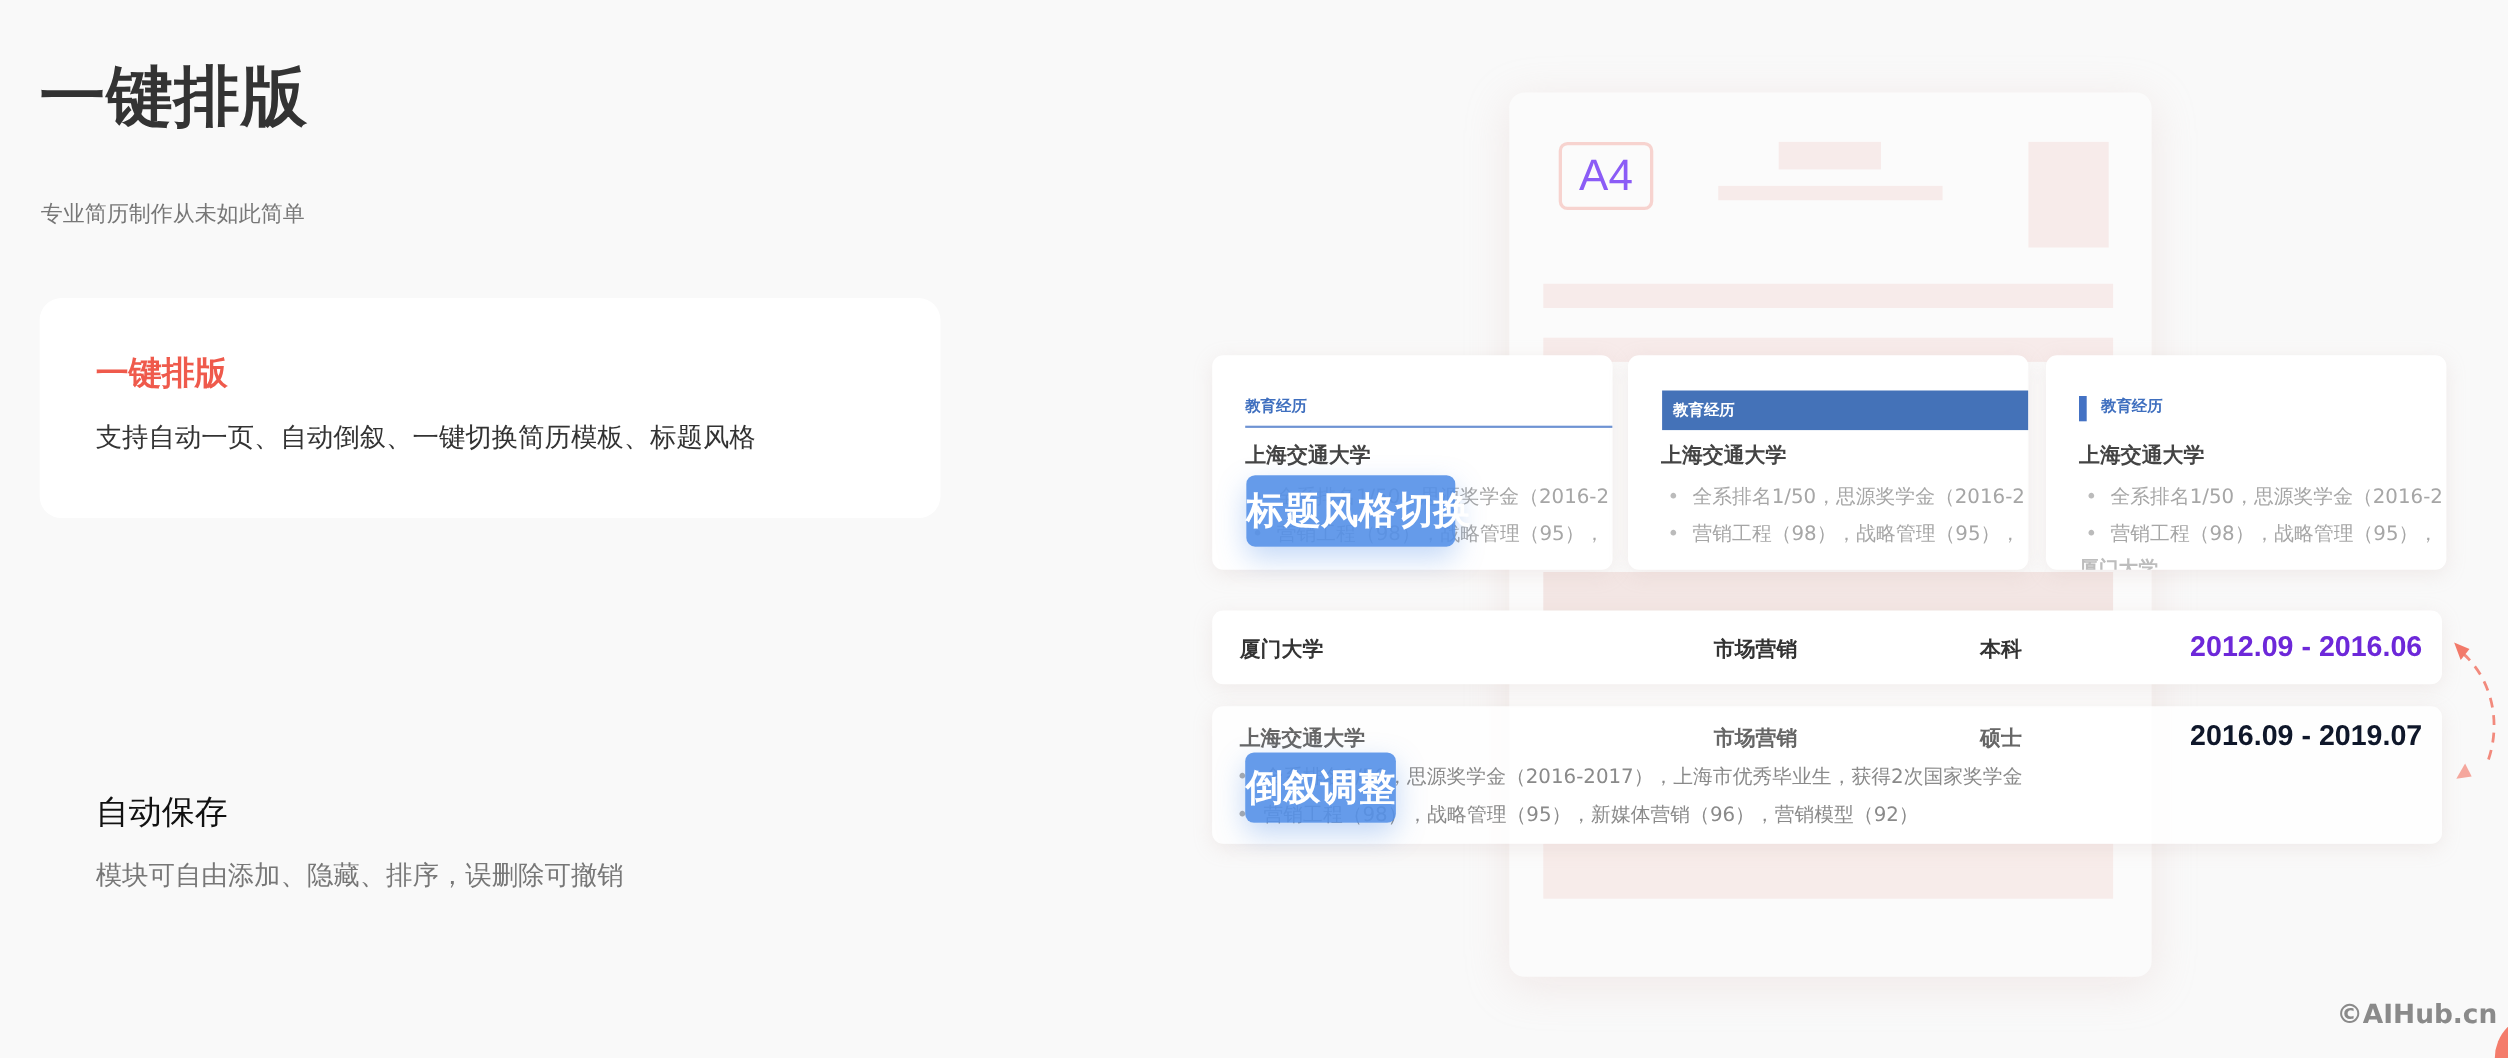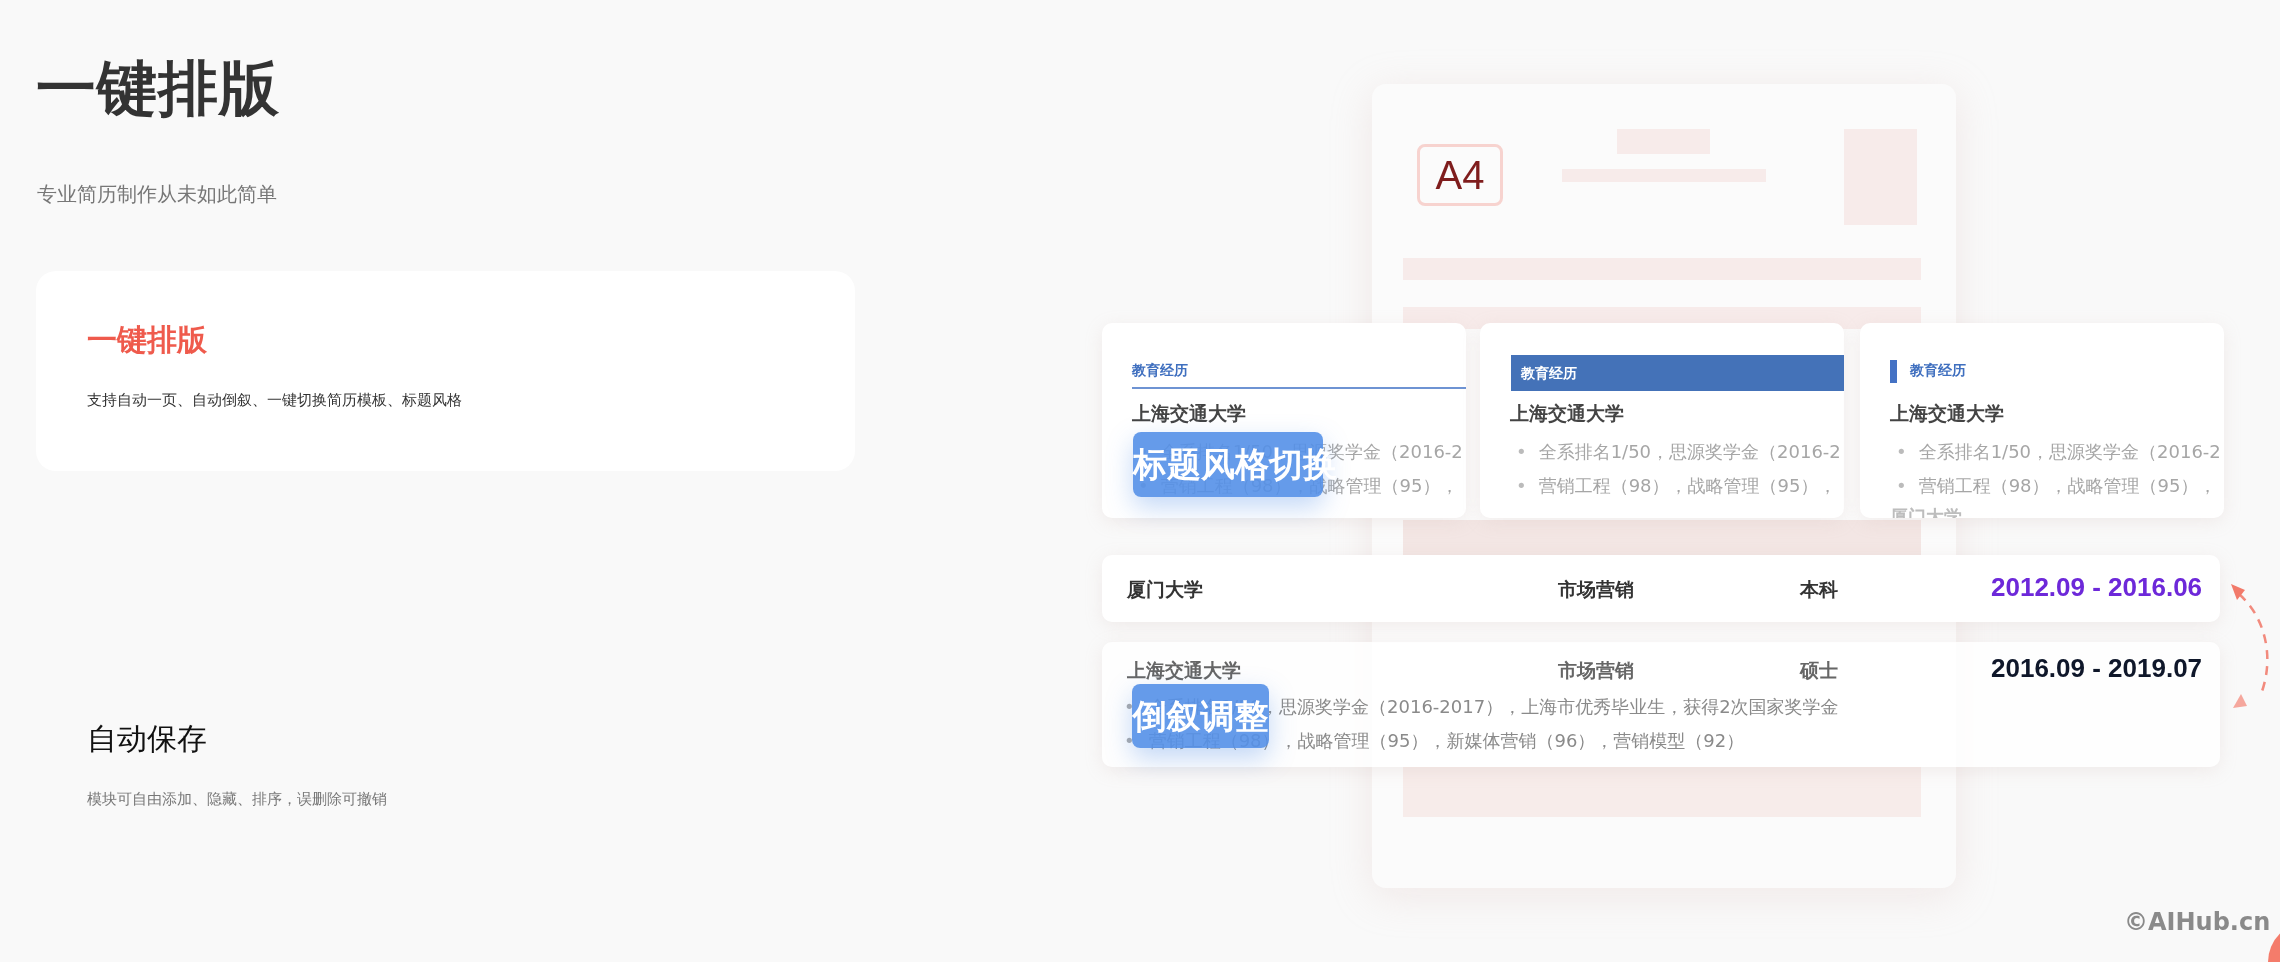--- a/index.html
+++ b/index.html
@@ -24,34 +24,34 @@
     position: absolute; left: 36px; width: 819px; height: 200px;
     border-radius: 20px; padding: 50px 51px;
   }
   .feature.active { background: #ffffff; }
   .feature-title {
     font-size: 30px; line-height: 38px; color: #111111; font-weight: normal;
   }
   .feature.active .feature-title { color: #ef5a4c; font-weight: bold; }
   .feature-desc {
     margin-top: 25px;
-    font-size: 15px; line-height: 32px; color: #777777;
+    font-size: 24px; line-height: 32px; color: #777777; font-family: Liberation Mono, monospace;
   }
   .feature.active .feature-desc { color: #333333; }
 
   
   .page {
     position: absolute; left: 1372px; top: 84px; width: 584px; height: 804px;
     background: #fbfbfb; border-radius: 14px;
     box-shadow: 0 8px 40px rgba(220, 190, 185, 0.28);
   }
   .a4-badge {
-    position: absolute; left: 45px; top: 60px; width: 86px; height: 62px;
+    position: absolute; left: 45px; top: 45px; width: 86px; height: 62px;
     border: 3px solid #f7d3cf; border-radius: 8px;
-    color: #7f1d1d; font-size: 40px; line-height: 56px; text-align: center;
+    color: #8b5cf6; font-size: 40px; line-height: 56px; text-align: center;
     font-family: "Liberation Sans", sans-serif;
   }
   .ph { position: absolute; background: #f7ebea; }
   .ph.name   { left: 245px; top: 45px;  width: 93px;  height: 25px; }
   .ph.info   { left: 190px; top: 85px;  width: 204px; height: 13px; }
   .ph.photo  { left: 472px; top: 45px;  width: 73px;  height: 96px; }
   .ph.line1  { left: 31px;  top: 174px; width: 518px; height: 22px; }
   .ph.line2  { left: 31px;  top: 223px; width: 518px; height: 22px; }
   .ph.band   { left: 31px;  top: 436px; width: 518px; height: 36px; background: #f3e6e4; }
   .ph.block  { left: 31px;  top: 683px; width: 518px; height: 50px; background: #f7ecea; }

